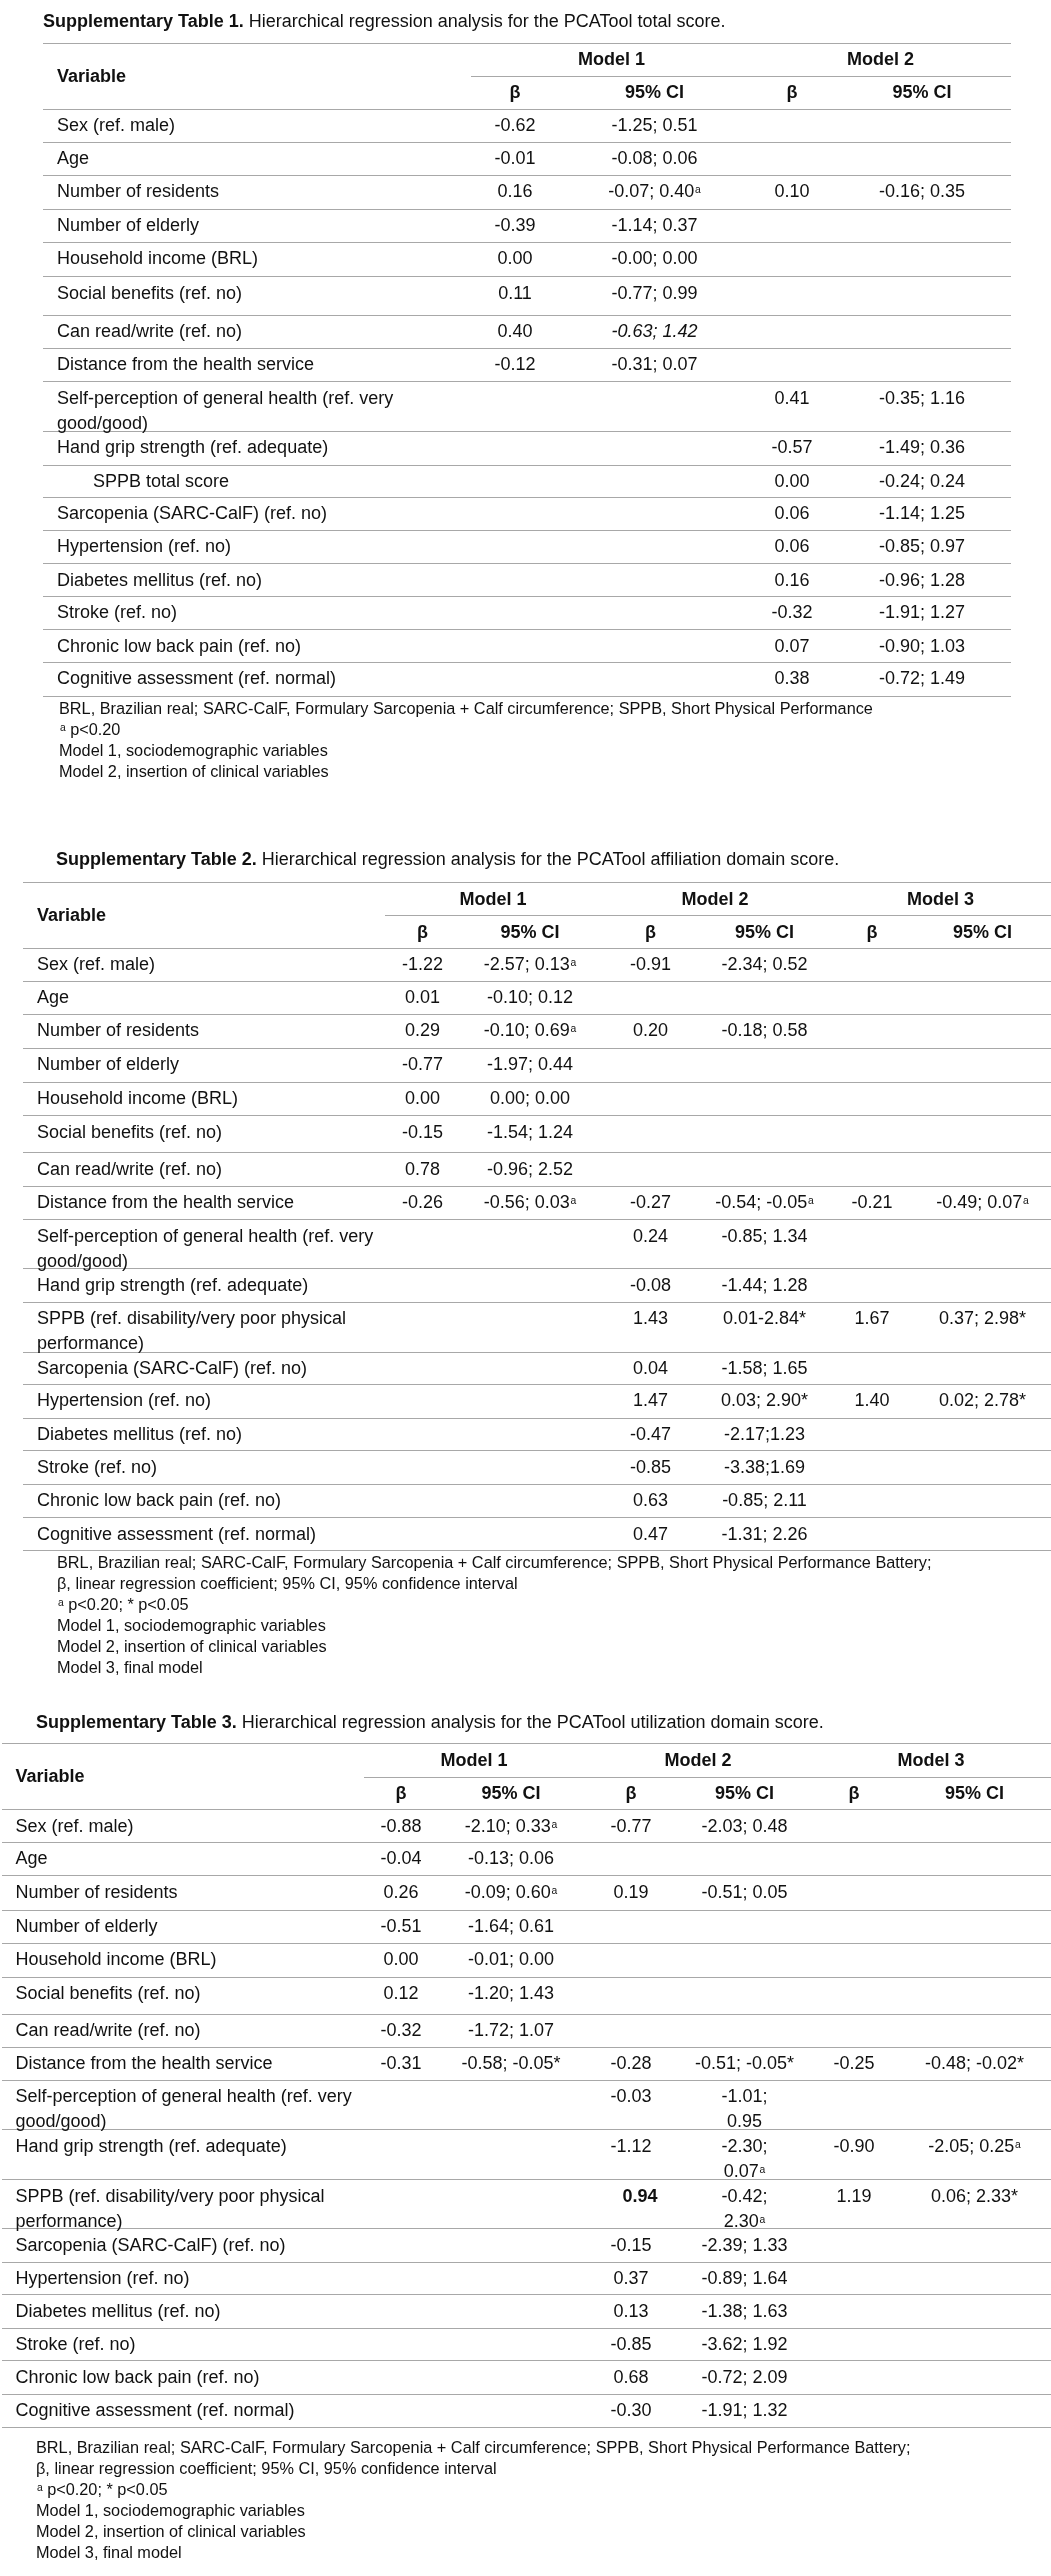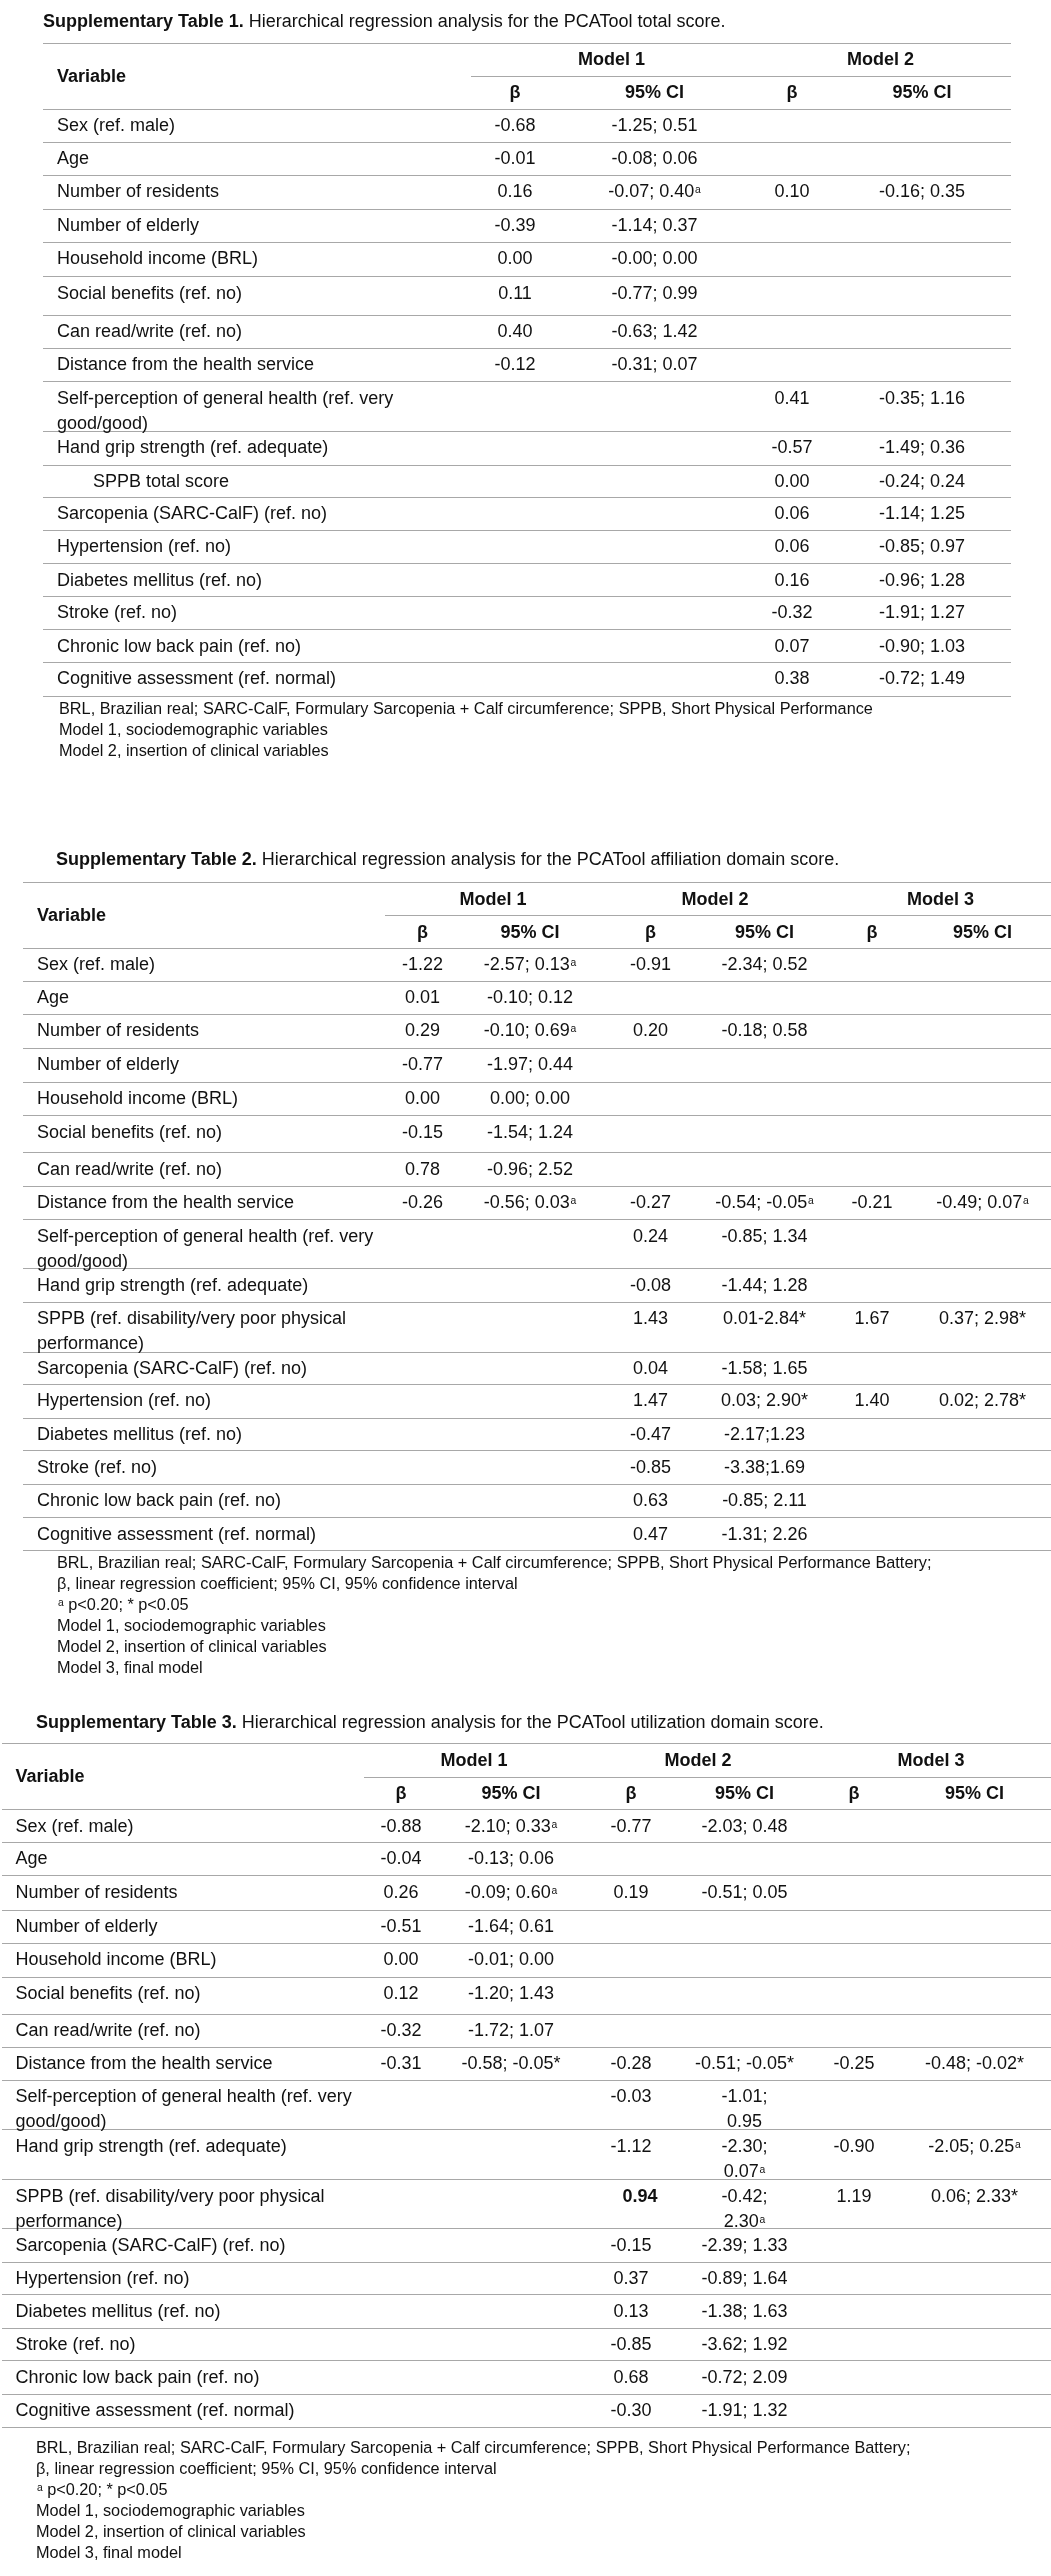--- a/index.html
+++ b/index.html
@@ -52,21 +52,21 @@
       <div class="hline" style="left: 43px; width: 968px; top: 696px;"></div>
       <div class="cell hdr" style="left: 57px; top: 64px;">Variable</div>
       <div class="cell hdr num" style="left: 471px; width: 281px; top: 47px;">Model 1</div>
       <div class="cell hdr num" style="left: 751px; width: 259px; top: 47px;">Model 2</div>
       <div class="cell hdr num" style="left: 471px; width: 88px; top: 80px;">β</div>
       <div class="cell hdr num" style="left: 558px; width: 193px; top: 80px;">95% CI</div>
       <div class="cell hdr num" style="left: 751px; width: 82px; top: 80px;">β</div>
       <div class="cell hdr num" style="left: 833px; width: 178px; top: 80px;">95% CI</div>
       <div class="row">
         <div class="cell var" style="left: 57px; width: 407px; top: 113px;">Sex (ref. male)</div>
-        <div class="cell num" style="left: 471px; width: 88px; top: 113px;">-0.68</div>
+        <div class="cell num" style="left: 471px; width: 88px; top: 113px;">-0.62</div>
         <div class="cell num" style="left: 558px; width: 193px; top: 113px;">-1.25; 0.51</div>
       </div>
       <div class="row">
         <div class="cell var" style="left: 57px; width: 407px; top: 146px;">Age</div>
         <div class="cell num" style="left: 471px; width: 88px; top: 146px;">-0.01</div>
         <div class="cell num" style="left: 558px; width: 193px; top: 146px;">-0.08; 0.06</div>
       </div>
       <div class="row">
         <div class="cell var" style="left: 57px; width: 407px; top: 179px;">Number of residents</div>
         <div class="cell num" style="left: 471px; width: 88px; top: 179px;">0.16</div>
@@ -85,21 +85,21 @@
         <div class="cell num" style="left: 558px; width: 193px; top: 246px;">-0.00; 0.00</div>
       </div>
       <div class="row">
         <div class="cell var" style="left: 57px; width: 407px; top: 281px;">Social benefits (ref. no)</div>
         <div class="cell num" style="left: 471px; width: 88px; top: 281px;">0.11</div>
         <div class="cell num" style="left: 558px; width: 193px; top: 281px;">-0.77; 0.99</div>
       </div>
       <div class="row">
         <div class="cell var" style="left: 57px; width: 407px; top: 319px;">Can read/write (ref. no)</div>
         <div class="cell num" style="left: 471px; width: 88px; top: 319px;">0.40</div>
-        <div class="cell num" style="left: 558px; width: 193px; top: 319px;">-0.63; 1.42</div>
+        <div class="cell num" style="left: 558px; width: 193px; top: 319px; font-style: italic;">-0.63; 1.42</div>
       </div>
       <div class="row">
         <div class="cell var" style="left: 57px; width: 407px; top: 352px;">Distance from the health service</div>
         <div class="cell num" style="left: 471px; width: 88px; top: 352px;">-0.12</div>
         <div class="cell num" style="left: 558px; width: 193px; top: 352px;">-0.31; 0.07</div>
       </div>
       <div class="row">
         <div class="cell var" style="left: 57px; width: 407px; top: 386px;">Self-perception of general health (ref. very good/good)</div>
         <div class="cell num" style="left: 751px; width: 82px; top: 386px;">0.41</div>
         <div class="cell num" style="left: 833px; width: 178px; top: 386px;">-0.35; 1.16</div>
@@ -139,20 +139,21 @@
         <div class="cell num" style="left: 751px; width: 82px; top: 634px;">0.07</div>
         <div class="cell num" style="left: 833px; width: 178px; top: 634px;">-0.90; 1.03</div>
       </div>
       <div class="row">
         <div class="cell var" style="left: 57px; width: 407px; top: 666px;">Cognitive assessment (ref. normal)</div>
         <div class="cell num" style="left: 751px; width: 82px; top: 666px;">0.38</div>
         <div class="cell num" style="left: 833px; width: 178px; top: 666px;">-0.72; 1.49</div>
       </div>
       <div class="foot" style="left: 59px; top: 698px;">
         <div>BRL, Brazilian real; SARC-CalF, Formulary Sarcopenia + Calf circumference; SPPB, Short Physical Performance</div>
+        <div><sup>a</sup><span> p&lt;0.20</span></div>
         <div>Model 1, sociodemographic variables</div>
         <div>Model 2, insertion of clinical variables</div>
       </div>
     </section>
     <section class="tbl-wrap">
       <div class="caption" style="left: 56px; top: 848px;"><b>Supplementary Table 2.</b><span> Hierarchical regression analysis for the PCATool affiliation domain score.</span></div>
       <div class="hline" style="left: 23px; width: 1029px; top: 882px;"></div>
       <div class="hline" style="left: 385px; width: 667px; top: 915px;"></div>
       <div class="hline" style="left: 23px; width: 1029px; top: 948px;"></div>
       <div class="hline" style="left: 23px; width: 1029px; top: 981px;"></div>

